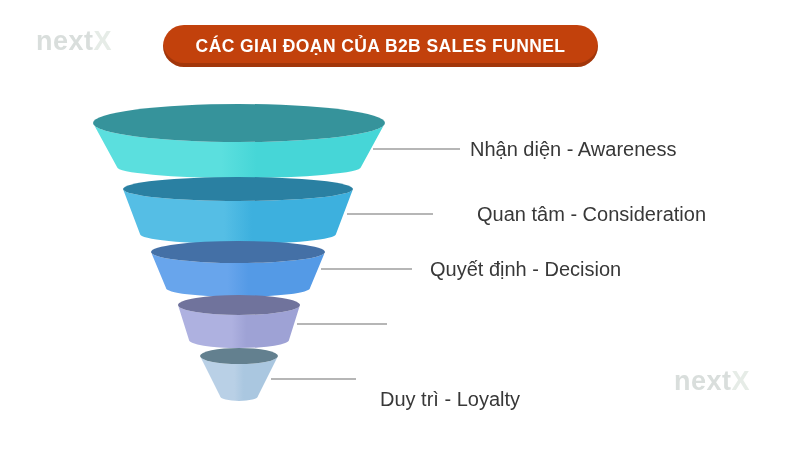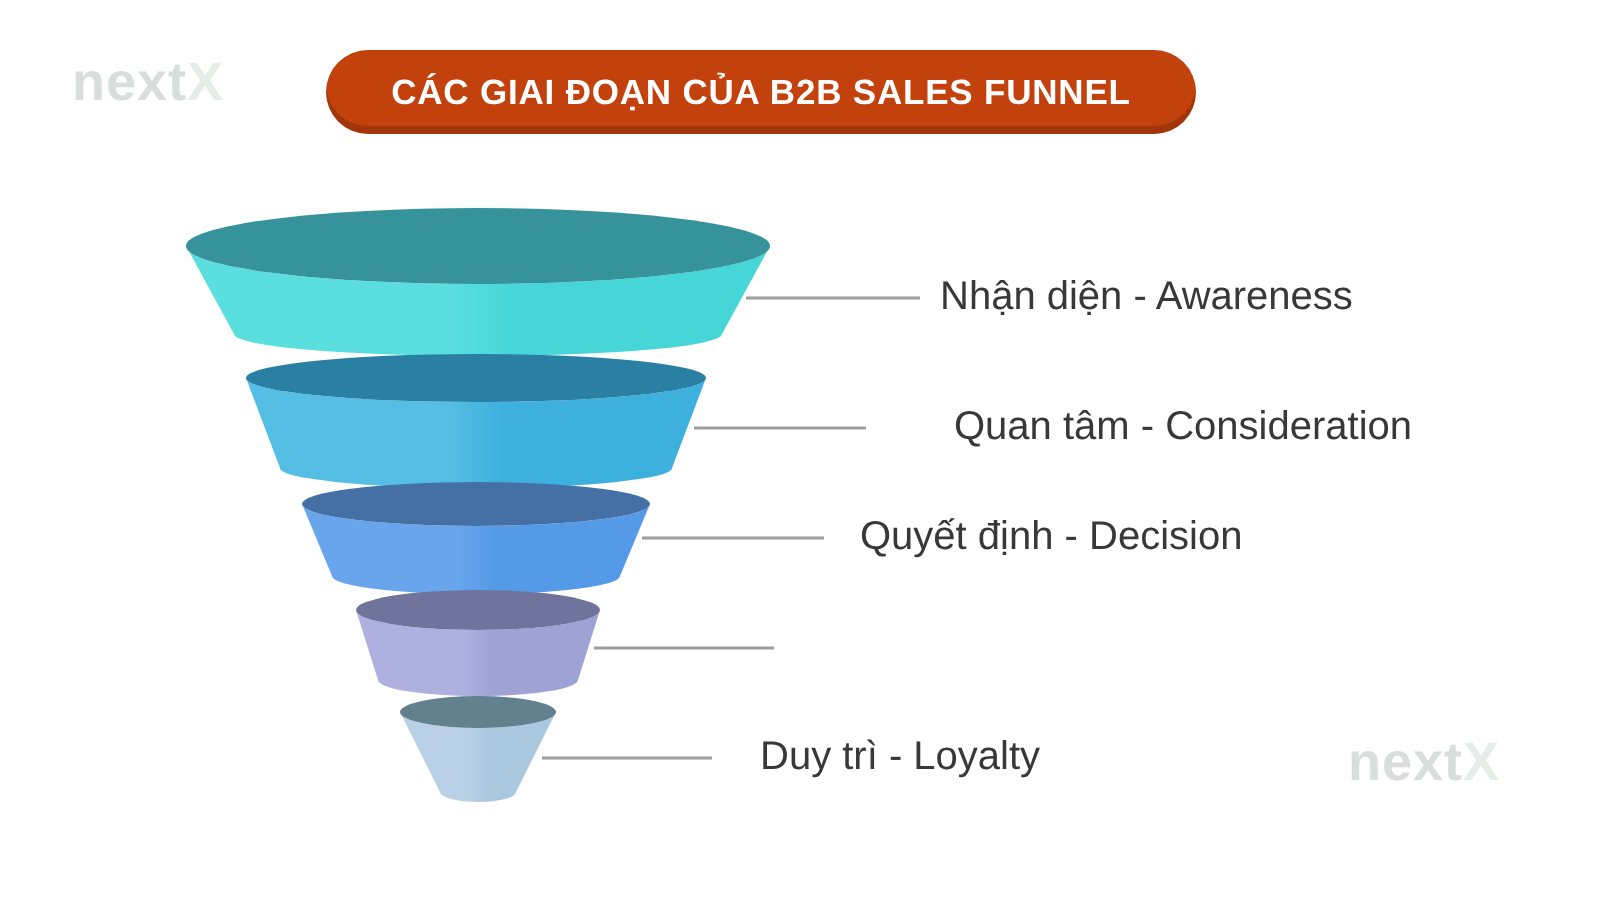--- a/index.html
+++ b/index.html
@@ -113,19 +113,19 @@
     <line class="connector" x1="373" y1="149" x2="460" y2="149" stroke="#9e9e9e"></line>
     <line class="connector" x1="347" y1="214" x2="433" y2="214" stroke="#9e9e9e"></line>
     <line class="connector" x1="321" y1="269" x2="412" y2="269" stroke="#9e9e9e"></line>
     <line class="connector" x1="297" y1="324" x2="387" y2="324" stroke="#9e9e9e"></line>
     <line class="connector" x1="271" y1="379" x2="356" y2="379" stroke="#9e9e9e"></line>
   </svg>
 
   <div class="stage-label label-0" style="color: rgb(56, 56, 56);">Nhận diện - Awareness</div>
   <div class="stage-label label-1" style="color: rgb(56, 56, 56);">Quan tâm - Consideration</div>
   <div class="stage-label label-2" style="color: rgb(56, 56, 56); text-align: right;">Quyết định - Decision</div>
-  <div class="stage-label label-4" style="color: rgb(56, 56, 56);">Duy trì - Loyalty</div>
+  <div class="stage-label label-4" style="color: rgb(56, 56, 56); margin-top: 20px;">Duy trì - Loyalty</div>
 
   <div class="logo logo-bottom">
     <span style="color: rgb(217, 222, 220);">next</span><span style="color: rgb(230, 236, 231);">X</span>
   </div>
 
 </div>
 
 </body></html>

